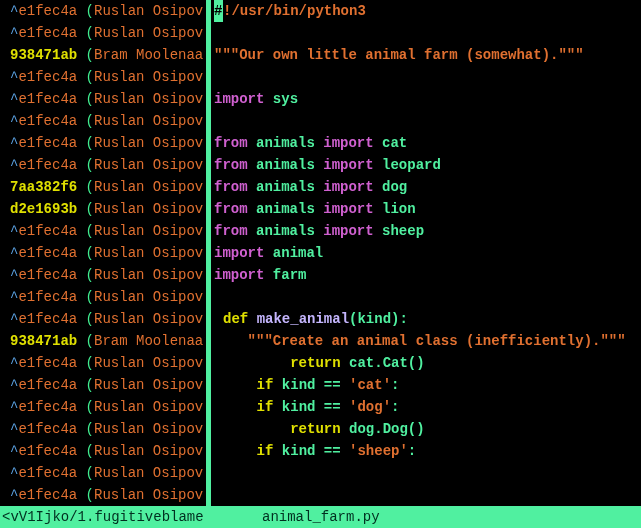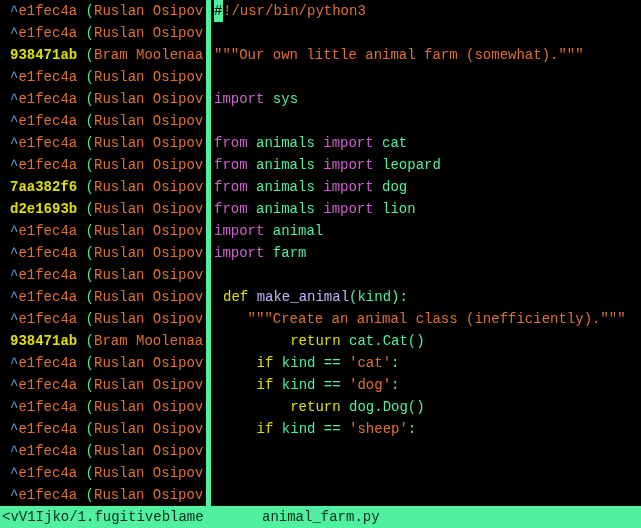--- a/index.html
+++ b/index.html
@@ -31,20 +31,21 @@
   .gutter {
     width: 7px;
     flex-shrink: 0;
     background: #50f0a0;
     border-left: 1px solid #000;
     border-right: 1px solid #000;
   }
   .code-pane {
     flex: 1;
     padding-left: 2px;
+    font-weight: bold;
   }
   .code-line { white-space: pre; }
   .cursor-cell {
     background: #50f0a0;
     color: #000;
     display: inline-block;
     width: 9px;
   }
   .c-str { color: #e07030; }
   .c-kw { color: #e0e000; margin-left: 9px; }
@@ -97,20 +98,21 @@
       <div class="code-line"><span class="cursor-cell">#</span><span class="c-str">!/usr/bin/python3</span></div>
       <div class="code-line">&nbsp;</div>
       <div class="code-line"><span class="c-str">"""Our own little animal farm (somewhat)."""</span></div>
       <div class="code-line">&nbsp;</div>
       <div class="code-line"><span class="c-import">import</span><span class="c-ident"> sys</span></div>
       <div class="code-line">&nbsp;</div>
       <div class="code-line"><span class="c-import">from</span><span class="c-ident"> animals </span><span class="c-import">import</span><span class="c-ident"> cat</span></div>
       <div class="code-line"><span class="c-import">from</span><span class="c-ident"> animals </span><span class="c-import">import</span><span class="c-ident"> leopard</span></div>
       <div class="code-line"><span class="c-import">from</span><span class="c-ident"> animals </span><span class="c-import">import</span><span class="c-ident"> dog</span></div>
       <div class="code-line"><span class="c-import">from</span><span class="c-ident"> animals </span><span class="c-import">import</span><span class="c-ident"> lion</span></div>
+      <div class="code-line"><span class="c-import">from</span><span class="c-ident"> animals </span><span class="c-import">import</span><span class="c-ident"> sheep</span></div>
       <div class="code-line"><span class="c-import">import</span><span class="c-ident"> animal</span></div>
       <div class="code-line"><span class="c-import">import</span><span class="c-ident"> farm</span></div>
       <div class="code-line">&nbsp;</div>
       <div class="code-line"><span class="c-kw">def</span><span class="c-ident"> </span><span class="c-def">make_animal</span><span class="c-ident">(kind):</span></div>
       <div class="code-line"><span class="c-ident">    </span><span class="c-str">"""Create an animal class (inefficiently)."""</span></div>
       <div class="code-line"><span class="c-ident">        </span><span class="c-kw">return</span><span class="c-ident"> cat.Cat()</span></div>
       <div class="code-line"><span class="c-ident">    </span><span class="c-kw">if</span><span class="c-ident"> kind == </span><span class="c-str">'cat'</span><span class="c-ident">:</span></div>
       <div class="code-line"><span class="c-ident">    </span><span class="c-kw">if</span><span class="c-ident"> kind == </span><span class="c-str">'dog'</span><span class="c-ident">:</span></div>
       <div class="code-line"><span class="c-ident">        </span><span class="c-kw">return</span><span class="c-ident"> dog.Dog()</span></div>
       <div class="code-line"><span class="c-ident">    </span><span class="c-kw">if</span><span class="c-ident"> kind == </span><span class="c-str">'sheep'</span><span class="c-ident">:</span></div>

